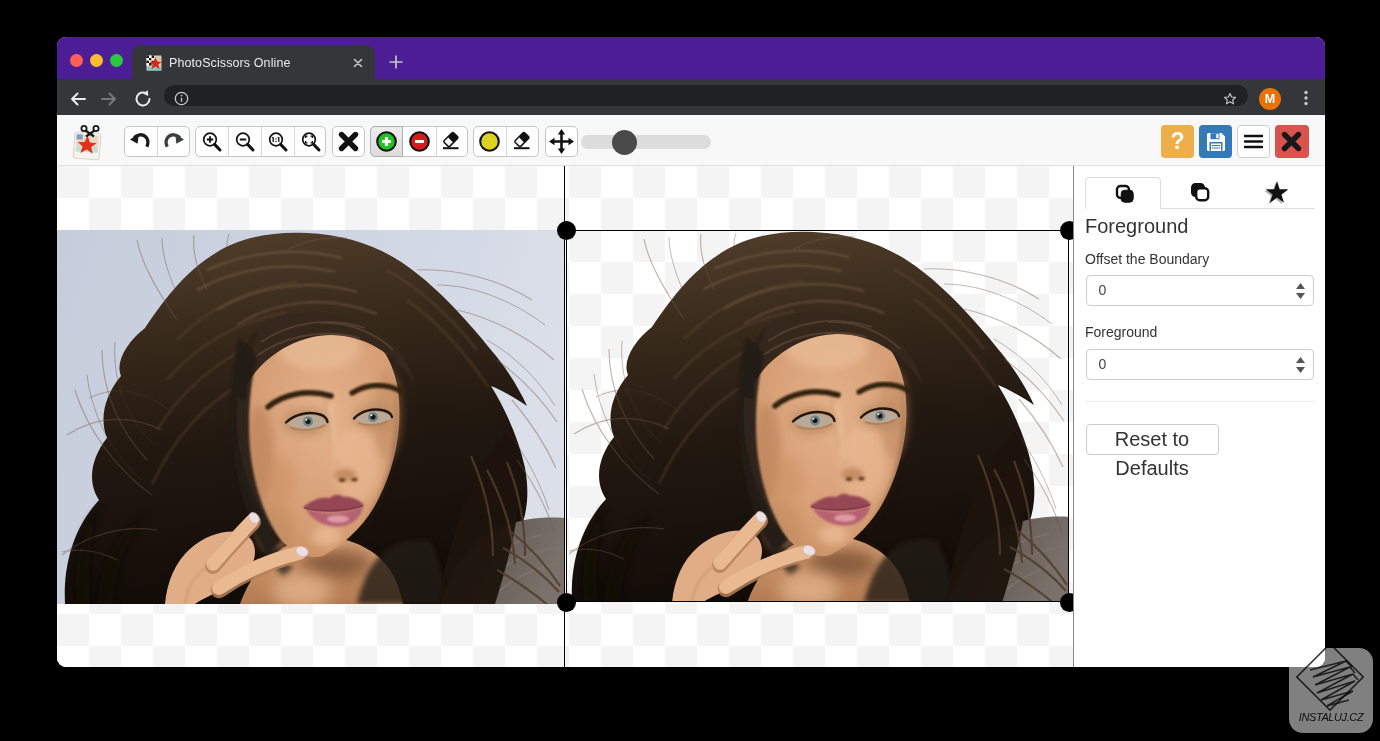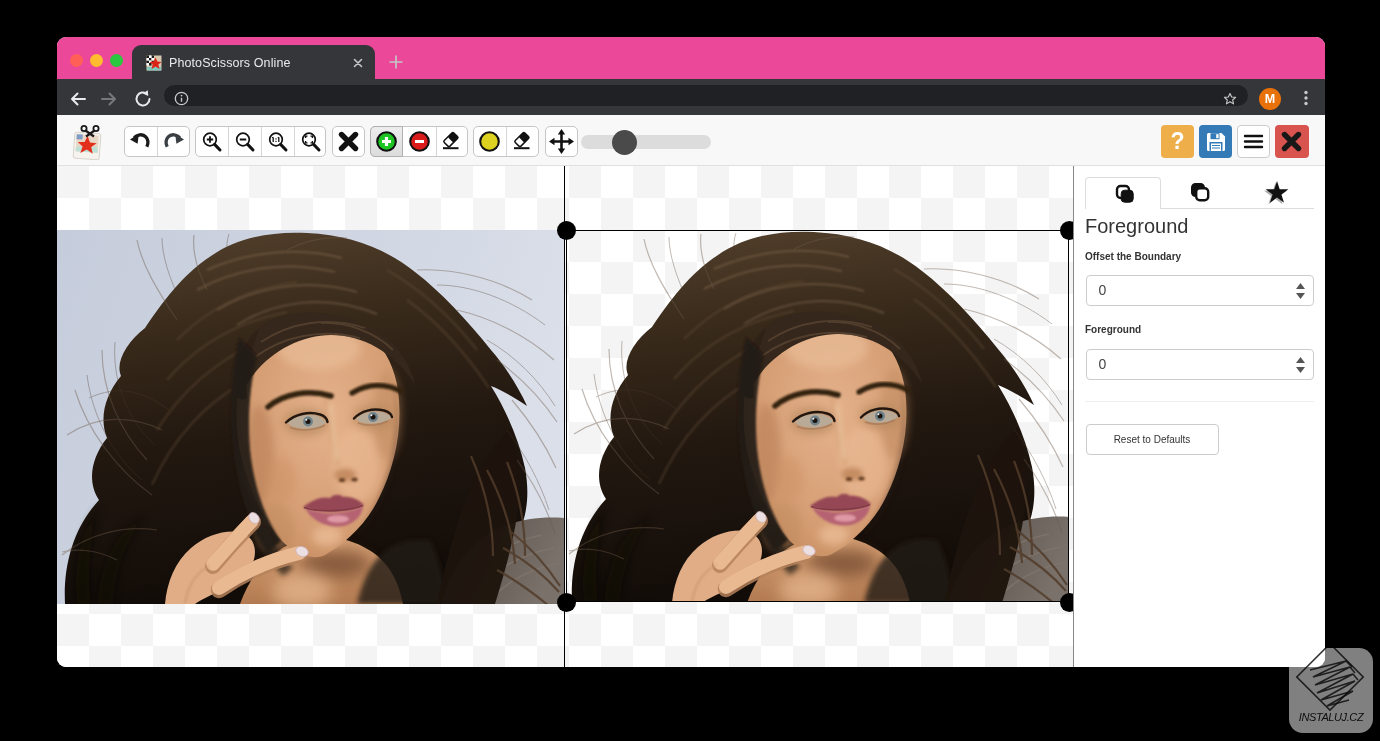--- a/index.html
+++ b/index.html
@@ -1,19 +1,19 @@
 <!DOCTYPE html>
 <html><head>
 <meta charset="utf-8">
 <style>
   html,body{margin:0;padding:0;background:#000;width:1380px;height:741px;overflow:hidden;
     font-family:"Liberation Sans",sans-serif;}
   #win{position:absolute;left:57px;top:37px;width:1268px;height:630px;border-radius:9px;
     overflow:hidden;background:#fff;}
-  #tabbar{position:absolute;left:0;top:0;width:100%;height:42px;background:#ec4899;}
+  #tabbar{position:absolute;left:0;top:0;width:100%;height:42px;background:#4c1d95;}
   .tl{position:absolute;top:16.5px;width:13px;height:13px;border-radius:50%;}
   #tab{position:absolute;left:75px;top:8px;width:243px;height:34px;background:#35363a;
     border-radius:9px 9px 0 0;}
   #tabtitle{position:absolute;left:37px;top:11px;color:#e8eaed;font-size:12.5px;
     letter-spacing:.1px;white-space:nowrap;}
   #navbar{position:absolute;left:0;top:42px;width:100%;height:36px;background:#35363a;}
   #pill{position:absolute;left:107px;top:6px;width:1084px;height:21px;background:#202124;
     border-radius:11px;}
   #appbar{position:absolute;left:0;top:78px;width:100%;height:51px;background:#f8f8f8;
     border-bottom:1px solid #e0e0e0;box-sizing:border-box;}
@@ -23,21 +23,21 @@
   #canvas{position:absolute;left:0;top:129px;width:1016px;height:501px;
     background:repeating-conic-gradient(#ffffff 0% 25%, #f4f4f4 25% 50%) 0 0/64px 64px;}
   #sidebar{position:absolute;left:1016px;top:129px;width:252px;height:501px;background:#fff;
     border-left:1px solid #888;box-sizing:border-box;}
   #divider{position:absolute;left:507px;top:129px;width:1px;height:501px;background:#000;}
   #selrect{position:absolute;left:509px;top:193px;width:503px;height:372px;
     border:1px solid #000;box-sizing:border-box;}
   .handle{position:absolute;width:19px;height:19px;border-radius:50%;background:#000;}
   #photoL{position:absolute;left:0;top:64px;width:507px;height:374px;}
   #photoR{position:absolute;left:509px;top:64px;width:503px;height:372px;overflow:hidden;}
-  .slabel{font-weight:bold;font-size:10px;color:#333;}
+  .slabel{font-weight:normal;font-size:14px;color:#333;}
   .sel{position:absolute;left:11.5px;width:228px;height:31px;border:1px solid #ccc;
     border-radius:4px;background:#fff;box-sizing:border-box;font-size:14px;color:#444;
     line-height:29px;padding-left:12px;}
   .spin{position:absolute;right:8px;top:7px;width:9px;height:16px;}
 </style>
 </head>
 <body>
 <svg width="0" height="0" style="position:absolute">
 <defs>
   <linearGradient id="bgG" x1="0" y1="0" x2="1" y2="0.25">
@@ -446,21 +446,21 @@
         </svg>
     </div>
     <div class="slabel" style="position:absolute;left:11px;top:158px;">Foreground</div>
     <div class="sel" style="top:183px;">0
       <svg class="spin" viewBox="0 0 9 16">
           <polygon points="4.5,0 9,6 0,6" fill="#555"></polygon>
           <polygon points="4.5,16 9,10 0,10" fill="#555"></polygon>
         </svg>
     </div>
     <div style="position:absolute;left:11px;top:235px;width:229px;height:1px;background:#eee;"></div>
-    <div style="position:absolute;left:11.5px;top:258px;width:133px;height:31px;border:1px solid #ccc;border-radius:4px;background:#fff;box-sizing:border-box;font-size:10px;color:#333;text-align:center;line-height:29px;">Reset to Defaults</div>
+    <div style="position:absolute;left:11.5px;top:258px;width:133px;height:31px;border:1px solid #ccc;border-radius:4px;background:#fff;box-sizing:border-box;font-size:20px;color:#333;text-align:center;line-height:29px;">Reset to Defaults</div>
   </div>
 </div>
 
 <div id="wm" style="position:absolute;left:1289px;top:648px;width:84px;height:85px;border-radius:14px;background:rgba(255,255,255,0.5);font-style:italic;">
   <svg style="position:absolute;left:0;top:0" width="84" height="85" viewBox="0 0 84 85">
     <g fill="none" stroke="rgba(10,10,10,0.82)" stroke-width="1.6">
       <rect x="17.5" y="5.5" width="47" height="47" transform="rotate(45 41 29)"></rect>
       <path d="M21,22 L57,13 L24,29 L61,19 L26,37 L64,26 L28,45 L66,33 L32,52 L64,43 L38,58 L60,52"></path>
       <path d="M57,13 L63,19 M61,19 L66,25 M64,26 L69,32"></path>
     </g>

